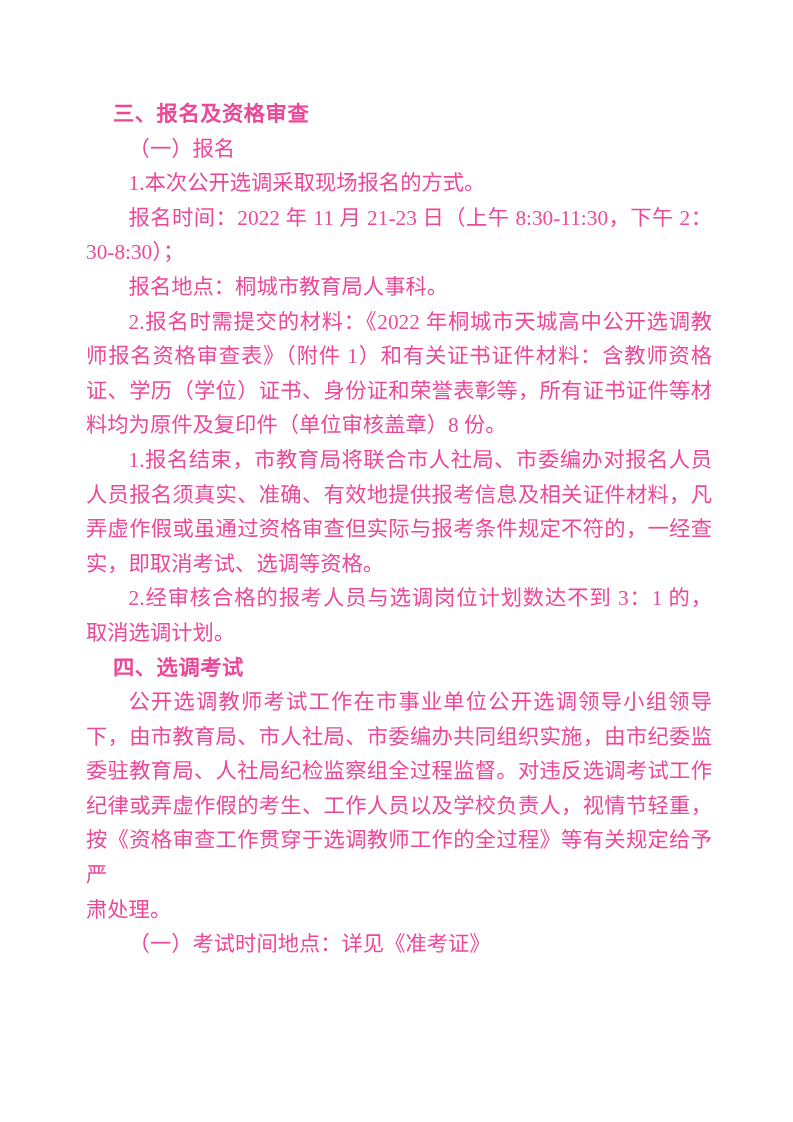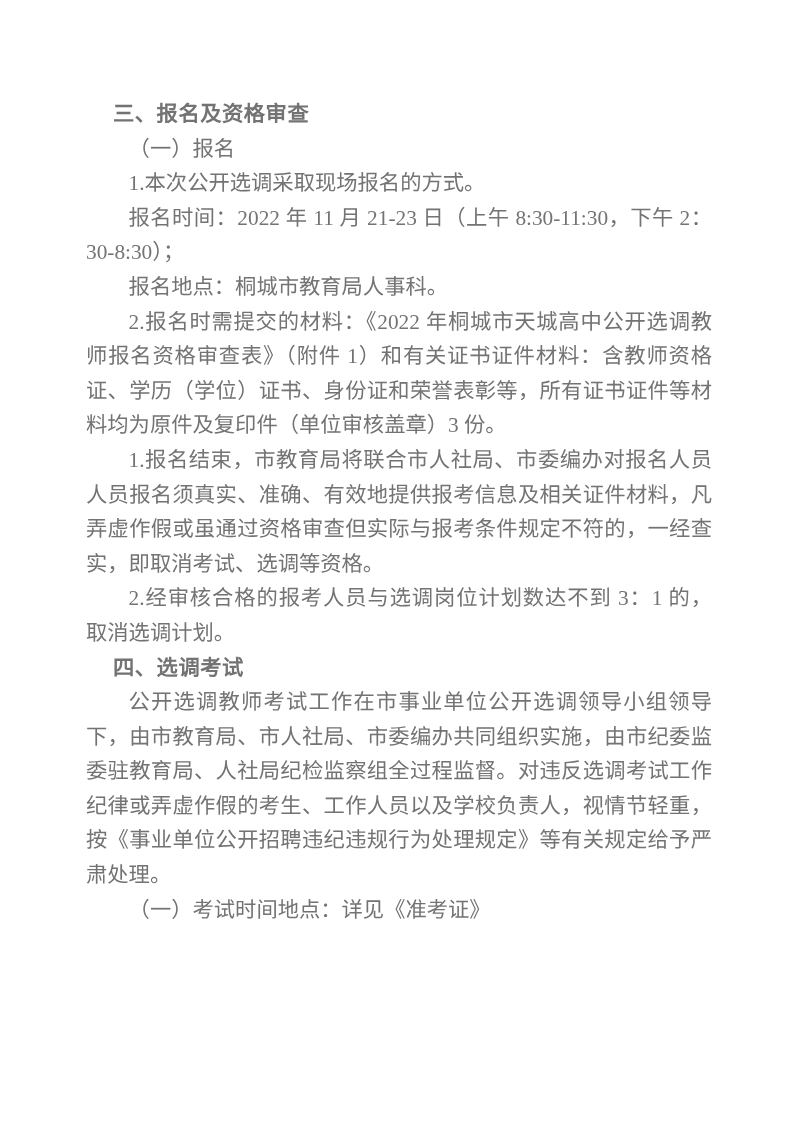--- a/index.html
+++ b/index.html
@@ -48,39 +48,39 @@
     font-family: "Liberation Sans", "DejaVu Sans", sans-serif;
     font-weight: 700;
     padding-left: 27px;
     letter-spacing: 0.5px;
   }
 </style>
 </head>
 <body style="background: rgb(255, 255, 255);">
 
 <div class="page">
-  <div class="doc" lang="zh-CN" style="color: #737373;">
+  <div class="doc" lang="zh-CN" style="color: #ec4899;">
       <div class="line heading first">三、报名及资格审查</div>
       <div class="line paragraph first">（一）报名</div>
       <div class="line paragraph first">1.本次公开选调采取现场报名的方式。</div>
       <div class="line paragraph first just">报名时间：2022 年 11 月 21-23 日（上午 8:30-11:30，下午 2：</div>
       <div class="line paragraph">30-8:30）；</div>
       <div class="line paragraph first">报名地点：桐城市教育局人事科。</div>
       <div class="line paragraph first just">2.报名时需提交的材料：《2022 年桐城市天城高中公开选调教</div>
       <div class="line paragraph just">师报名资格审查表》（附件 1）和有关证书证件材料：含教师资格</div>
       <div class="line paragraph just">证、学历（学位）证书、身份证和荣誉表彰等，所有证书证件等材</div>
-      <div class="line paragraph">料均为原件及复印件（单位审核盖章）3 份。</div>
+      <div class="line paragraph">料均为原件及复印件（单位审核盖章）8 份。</div>
       <div class="line paragraph first just">1.报名结束，市教育局将联合市人社局、市委编办对报名人员</div>
       <div class="line paragraph just">人员报名须真实、准确、有效地提供报考信息及相关证件材料，凡</div>
       <div class="line paragraph just">弄虚作假或虽通过资格审查但实际与报考条件规定不符的，一经查</div>
       <div class="line paragraph">实，即取消考试、选调等资格。</div>
       <div class="line paragraph first just">2.经审核合格的报考人员与选调岗位计划数达不到 3：1 的，</div>
       <div class="line paragraph">取消选调计划。</div>
       <div class="line heading first">四、选调考试</div>
       <div class="line paragraph first just">公开选调教师考试工作在市事业单位公开选调领导小组领导</div>
       <div class="line paragraph just">下，由市教育局、市人社局、市委编办共同组织实施，由市纪委监</div>
       <div class="line paragraph just">委驻教育局、人社局纪检监察组全过程监督。对违反选调考试工作</div>
       <div class="line paragraph just">纪律或弄虚作假的考生、工作人员以及学校负责人，视情节轻重，</div>
-      <div class="line paragraph just">按《事业单位公开招聘违纪违规行为处理规定》等有关规定给予严</div>
+      <div class="line paragraph just">按《资格审查工作贯穿于选调教师工作的全过程》等有关规定给予严</div>
       <div class="line paragraph">肃处理。</div>
       <div class="line paragraph first">（一）考试时间地点：详见《准考证》</div>
     </div>
 </div>
 
 </body></html>

